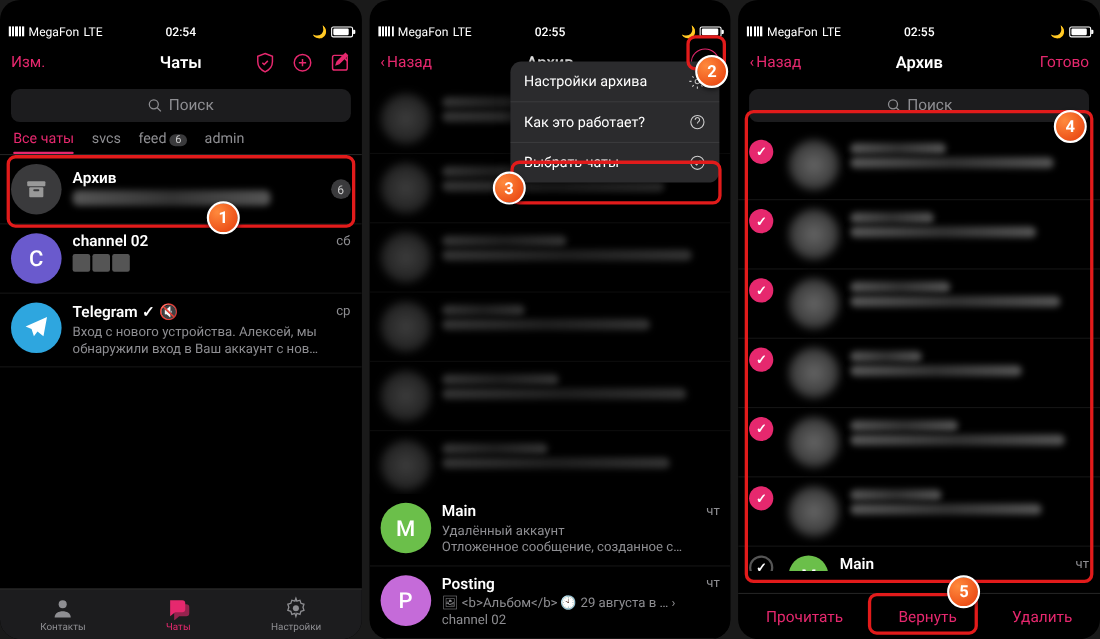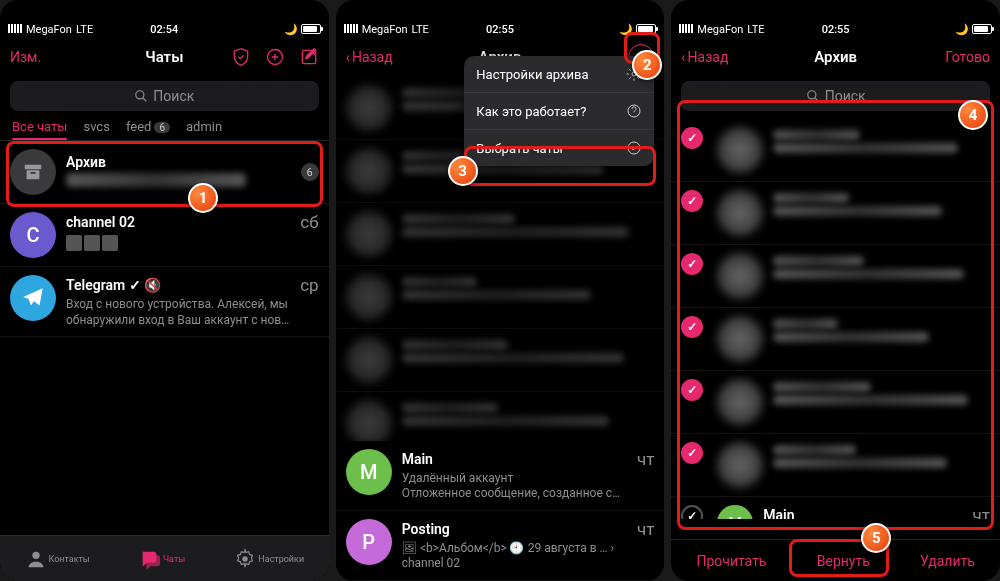--- a/index.html
+++ b/index.html
@@ -64,24 +64,24 @@
   .tabs-row { display:flex; gap:16px; padding:0 12px 6px 12px; font-size:13px; color:#8e8e92; border-bottom:1px solid #222;}
   .tabs-row .active{ color:#e6286e; position:relative;}
   .tabs-row .active::after{content:""; position:absolute; left:0; right:0; bottom:-6px; height:2px; background:#e6286e; border-radius:1px;}
   .badge-sm{ background:#3a3a3c; color:#ccc; border-radius:8px; padding:0 5px; font-size:10px; margin-left:3px;}
   .chat-list { flex:1; overflow:hidden;}
   .chat-row { display:flex; align-items:flex-start; padding:8px 10px; gap:10px; border-bottom:1px solid #141414; position:relative;}
   .avatar { width:46px; height:46px; border-radius:50%; background:#444; display:flex; align-items:center; justify-content:center; font-size:20px; font-weight:500; flex-shrink:0;}
   .chat-body { flex:1; min-width:0;}
   .chat-title { font-size:14px; font-weight:600; display:flex; align-items:center; gap:4px;}
   .chat-sub { font-size:12px; color:#8e8e92; line-height:1.3; margin-top:2px; display:-webkit-box; -webkit-line-clamp:2; -webkit-box-orient:vertical; overflow:hidden;}
-  .chat-time { color:#8e8e92; font-size:17px; flex-shrink:0; margin-left:4px;}
+  .chat-time { color:#8e8e92; font-size:12px; flex-shrink:0; margin-left:4px;}
   .chat-count { background:#3a3a3c; color:#ccc; border-radius:10px; min-width:18px; height:18px; font-size:11px; display:flex; align-items:center; justify-content:center; padding:0 5px;}
   .tab-bar { height:46px; background:#1c1c1e; border-top:1px solid #2a2a2a; display:flex; align-items:center; justify-content:space-around; font-size:9px; color:#8e8e92;}
-  .tab-item { display:flex; flex-direction:row; align-items:center; gap:2px;}
+  .tab-item { display:flex; flex-direction:column; align-items:center; gap:2px;}
   .tab-item.active{ color:#e6286e;}
   .blur-line{ background:linear-gradient(90deg,#555 0%, #333 50%, #555 100%); height:10px; border-radius:5px; filter:blur(3px); margin:3px 0;}
   .blur-avatar{ background:radial-gradient(circle,#666,#222); filter:blur(4px);}
   .dropdown{
     position:absolute; right:10px; top:56px; background:#2b2b2d; border-radius:10px; width:190px; overflow:hidden; box-shadow:0 2px 12px rgba(0,0,0,.6); z-index:5;
   }
   .dropdown-item{ display:flex; align-items:center; justify-content:space-between; padding:10px 12px; font-size:13px; border-bottom:1px solid #3a3a3c;}
   .dropdown-item:last-child{border-bottom:none;}
   .more-btn{ width:26px; height:26px; border:1.5px solid #e6286e; border-radius:13px; display:flex; align-items:center; justify-content:center; gap:2px;}
   .more-btn span{width:3px;height:3px;background:#e6286e;border-radius:50%;}

